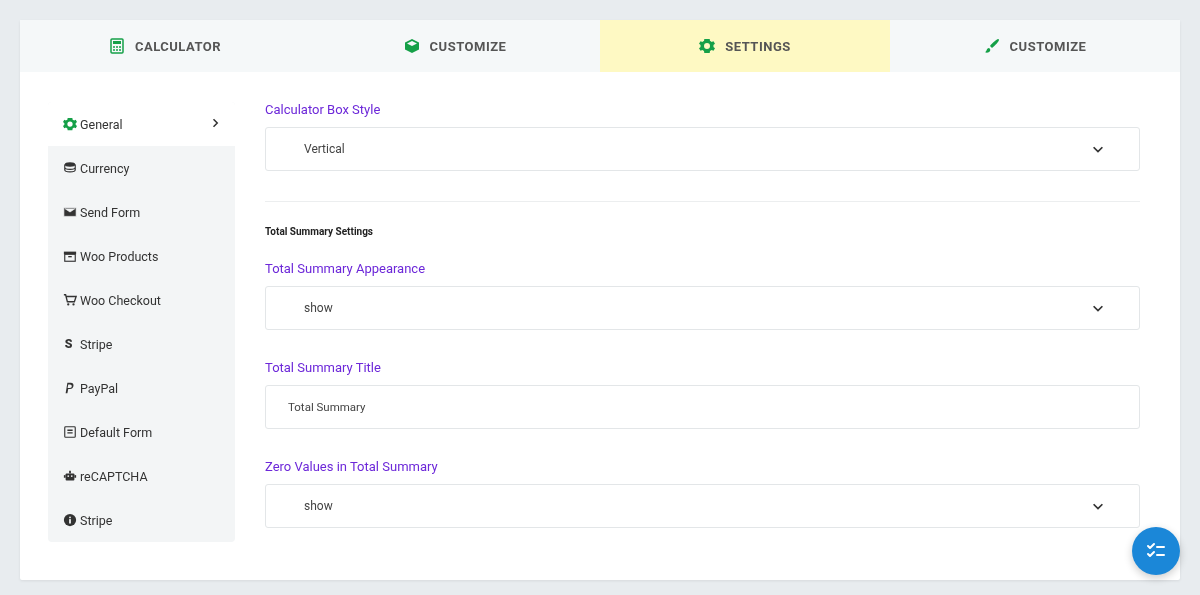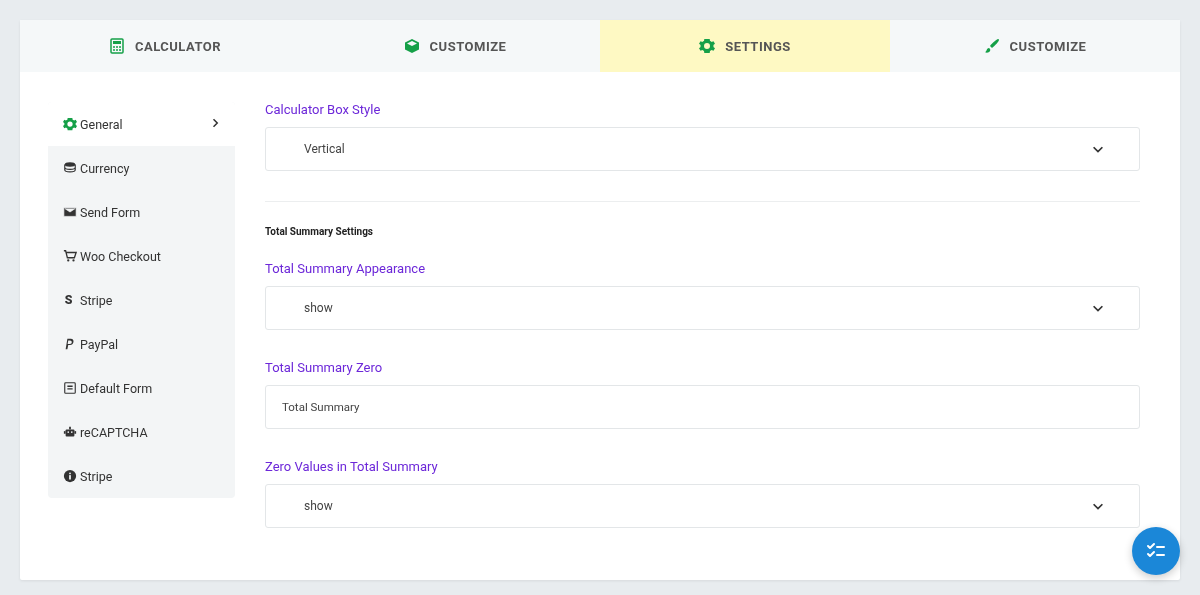--- a/index.html
+++ b/index.html
@@ -14,21 +14,21 @@
 .sidebar-list { background: #f3f5f6; border-radius: 4px; overflow: hidden; }
 .sidebar-item { display: flex; align-items: center; gap: 2px; padding: 14px 14px; cursor: pointer; font-size: 12.5px; color: #333; }
 .sidebar-item.active { background: #fff; }
 .sidebar-icon { width: 16px; height: 16px; display: inline-flex; align-items: center; justify-content: center; color: #333; }
 .sidebar-item.active .sidebar-icon { color: #15a048; }
 .chevron { margin-left: auto; color: #333; }
 .main { flex: 1; padding: 30px 40px 0 30px; overflow-y: auto; }
 .section-label { font-size: 13px; color: #6d28d9; margin-bottom: 10px; }
 .section-heading { font-size: 10px; font-weight: 700; color: #222; margin-bottom: 24px; }
 .select-box { border: 1px solid #e3e6e8; border-radius: 3px; padding: 14px 34px 14px 38px; font-size: 12px; color: #444; display: flex; align-items: center; justify-content: space-between; cursor: pointer; margin-bottom: 30px; }
-.input-box { border: 1px solid #e3e6e8; border-radius: 3px; padding: 14px 16px; font-size: 11.5px; color: #444; margin-bottom: 30px; width: 100%; }
+.input-box { border: 1px solid #e3e6e8; border-radius: 3px; padding: 14px 22px; font-size: 11.5px; color: #444; margin-bottom: 30px; width: 100%; }
 .divider { border: none; border-top: 1px solid #eceeef; margin-bottom: 24px; }
 .chev-down { width: 14px; height: 14px; }
 .fab { position: fixed; right: 20px; bottom: 20px; width: 48px; height: 48px; border-radius: 50%; background: #1b87d8; display: flex; align-items: center; justify-content: center; cursor: pointer; box-shadow: 0 3px 8px rgba(0,0,0,0.2); }
 .fab svg { color: #fff; }
 </style>
 </head>
 <body>
 
 <div class="container">
   <div class="tabs">
@@ -103,20 +103,30 @@
 
         <div class="sidebar-item">
           <span class="sidebar-icon">
             <svg viewBox="0 0 16 16" width="14" height="14" fill="currentColor">
                 <path d="M1 3h14v10H1V3zm1 1l6 4 6-4" fill="currentColor" stroke="#f3f5f6" stroke-width="0.8"></path>
               </svg>
           </span>
           <span>Send Form</span>
         </div>
 
+        <div class="sidebar-item">
+          <span class="sidebar-icon">
+            <svg viewBox="0 0 16 16" width="14" height="14" fill="currentColor">
+                <rect x="1" y="3" width="14" height="3"></rect>
+                <rect x="2" y="6" width="12" height="8" fill="none" stroke="currentColor" stroke-width="1.3"></rect>
+                <rect x="6" y="8" width="4" height="1.5"></rect>
+              </svg>
+          </span>
+          <span>Woo Products</span>
+        </div>
 
         <div class="sidebar-item">
           <span class="sidebar-icon">
             <svg viewBox="0 0 16 16" width="14" height="14" fill="currentColor">
                 <path d="M1 2h2l2 8h8l2-6H4" fill="none" stroke="currentColor" stroke-width="1.5"></path>
                 <circle cx="6" cy="13" r="1.3"></circle>
                 <circle cx="12" cy="13" r="1.3"></circle>
               </svg>
           </span>
           <span>Woo Checkout</span>
@@ -196,21 +206,21 @@
       <div class="section-label">Total Summary Appearance</div>
       <div class="select-box">
         <span>show</span>
         <span class="chev-down">
           <svg viewBox="0 0 16 16" width="14" height="14" fill="none" stroke="#333" stroke-width="2">
               <path d="M3 6l5 5 5-5"></path>
             </svg>
         </span>
       </div>
 
-      <div class="section-label">Total Summary Zero</div>
+      <div class="section-label">Total Summary Title</div>
       <input class="input-box" value="Total Summary" style="">
 
       <div class="section-label">Zero Values in Total Summary</div>
       <div class="select-box">
         <span>show</span>
         <span class="chev-down">
           <svg viewBox="0 0 16 16" width="14" height="14" fill="none" stroke="#333" stroke-width="2">
               <path d="M3 6l5 5 5-5"></path>
             </svg>
         </span>

